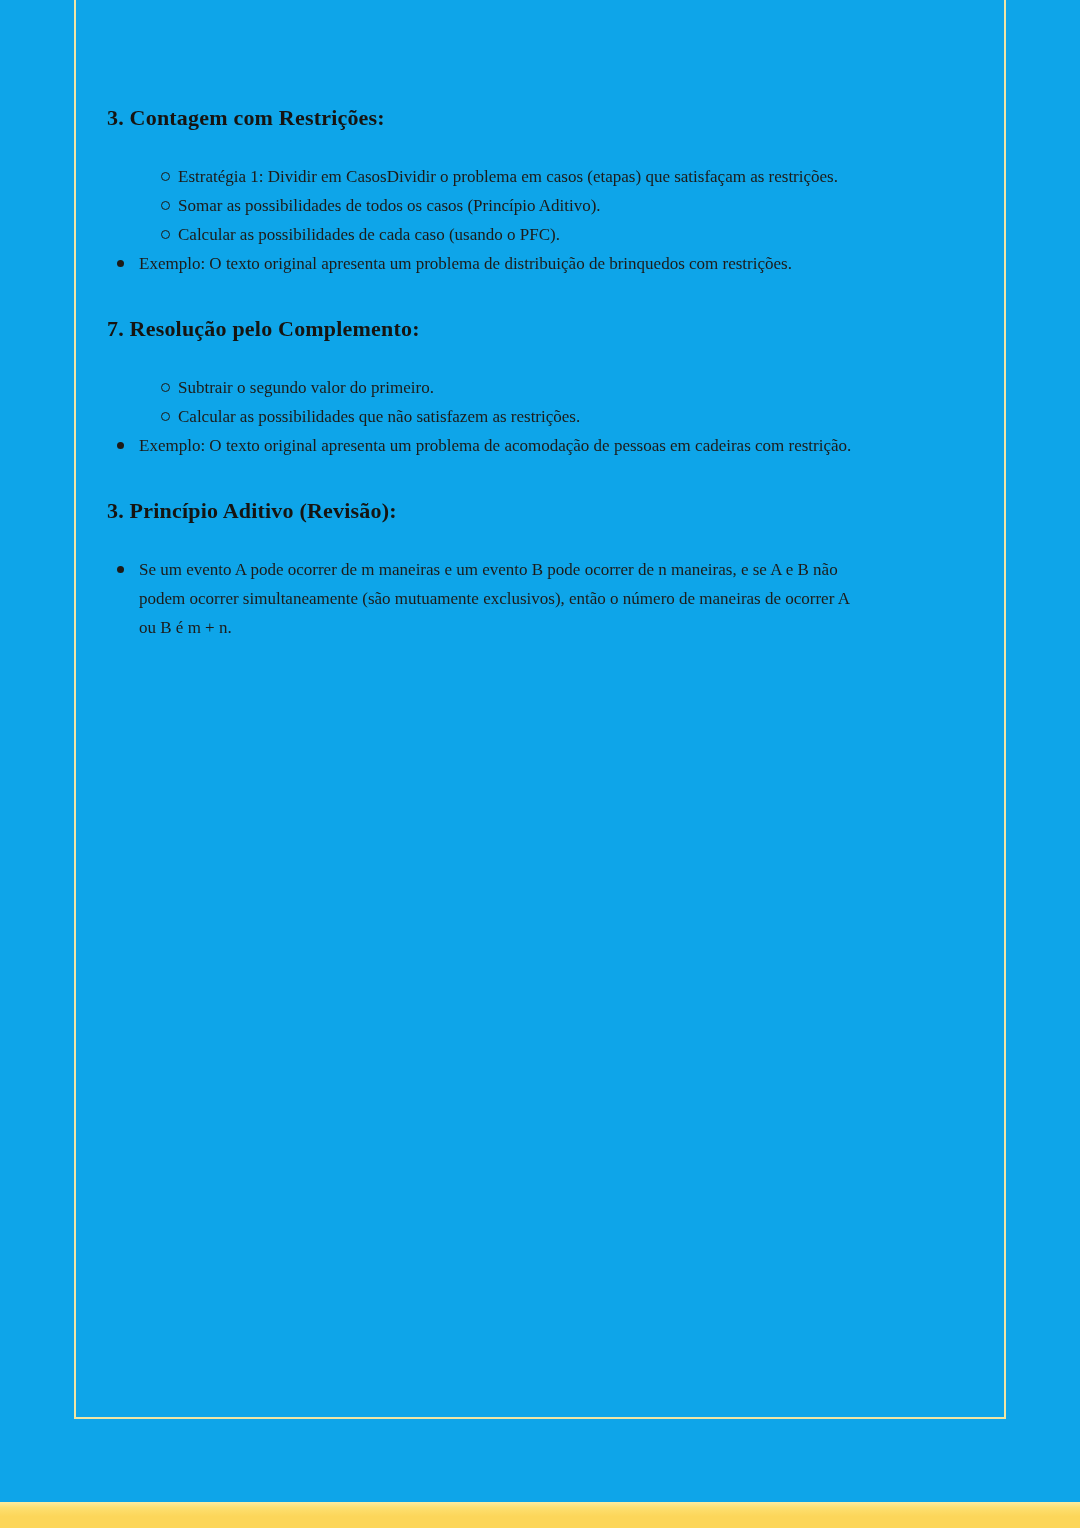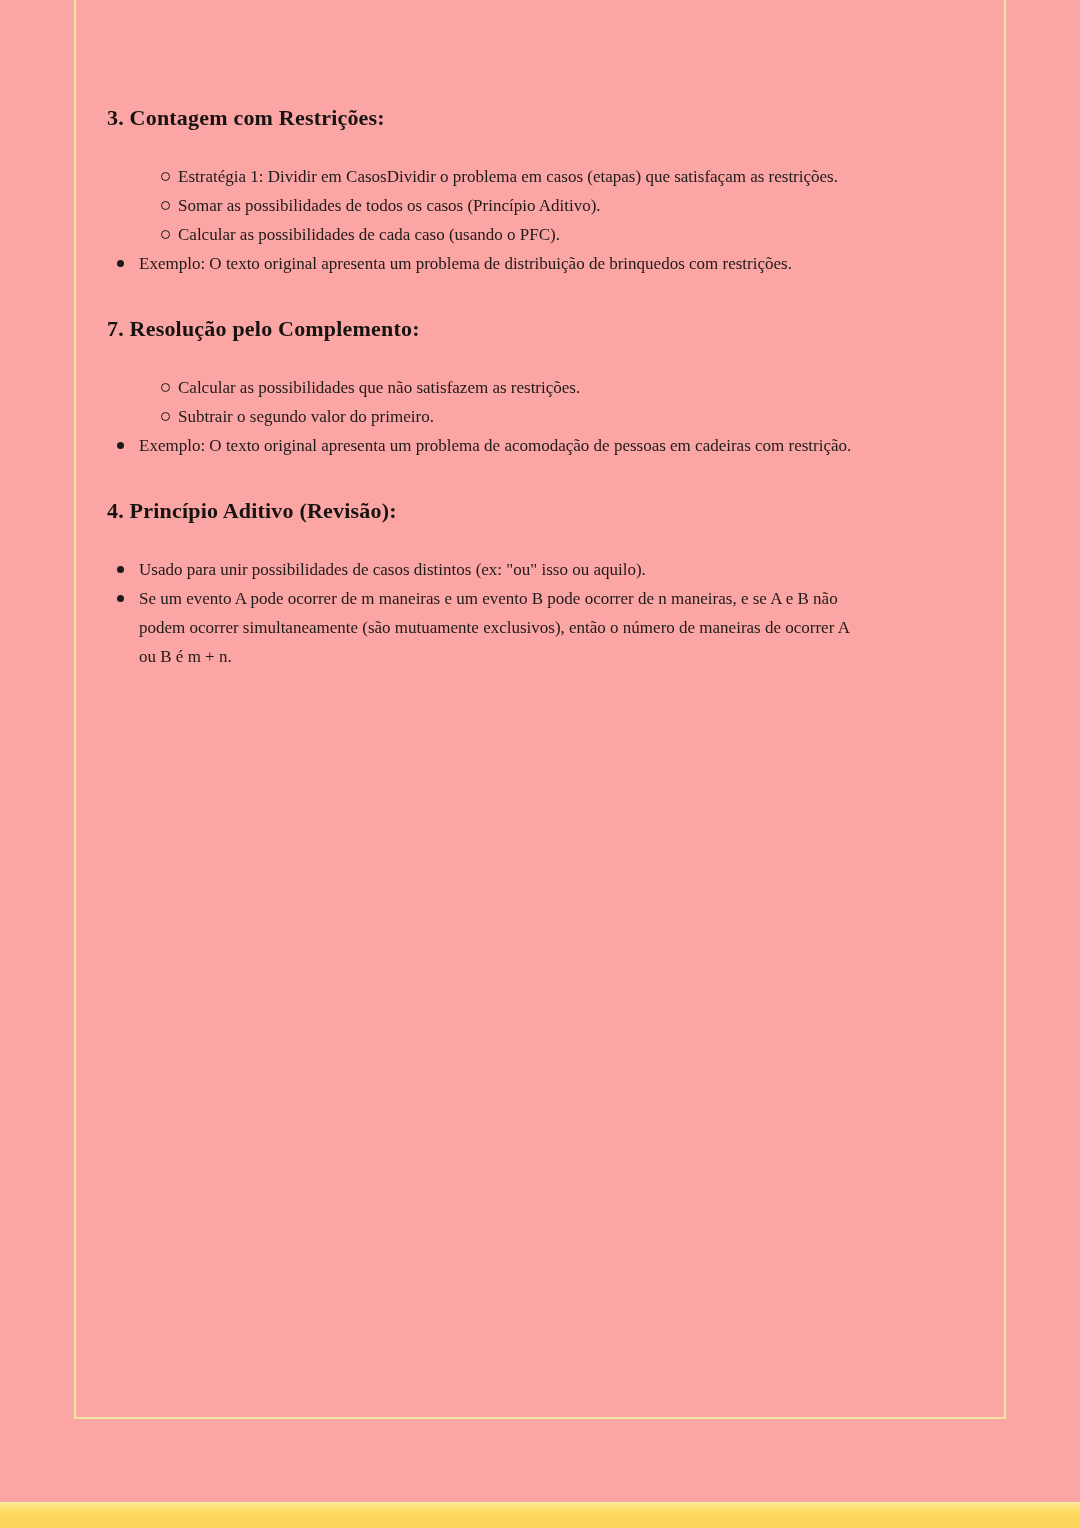--- a/index.html
+++ b/index.html
@@ -3,21 +3,21 @@
 <meta charset="utf-8">
 <style>
   * { margin:0; padding:0; box-sizing:content-box; }
   html,body { background:#ffffff; }
   body {
     width:1080px; height:1528px;
     position:relative; overflow:hidden;
     font-family:"Liberation Serif","DejaVu Serif",serif;
     color:#1d1b18;
   }
-  .page { position:absolute; inset:0; background:#fca5a5; }
+  .page { position:absolute; inset:0; background:#0ea5e9; }
 
   
   .frame {
     position:absolute;
     left:74px; top:-10px;
     width:928px; height:1425px;
     border:2px solid #f0e6a4;
   }
 
   
@@ -100,39 +100,35 @@
         <span class="marker disc"></span>
         <span class="txt">Exemplo: O texto original apresenta um problema de distribuição de brinquedos com restrições.</span>
       </div>
     </div>
 
     <h3 class="section-heading">7. Resolução pelo Complemento:</h3>
 
     <div class="list">
       <div class="li l2">
         <span class="marker circle"></span>
-        <span class="txt">Calcular as possibilidades que não satisfazem as restrições.</span>
+        <span class="txt">Subtrair o segundo valor do primeiro.</span>
       </div>
       <div class="li l2">
         <span class="marker circle"></span>
-        <span class="txt">Subtrair o segundo valor do primeiro.</span>
+        <span class="txt">Calcular as possibilidades que não satisfazem as restrições.</span>
       </div>
       <div class="li l1">
         <span class="marker disc"></span>
         <span class="txt">Exemplo: O texto original apresenta um problema de acomodação de pessoas em cadeiras com restrição.</span>
       </div>
     </div>
 
-    <h3 class="section-heading">4. Princípio Aditivo (Revisão):</h3>
+    <h3 class="section-heading">3. Princípio Aditivo (Revisão):</h3>
 
     <div class="list">
-      <div class="li l1">
-        <span class="marker disc"></span>
-        <span class="txt">Usado para unir possibilidades de casos distintos (ex: "ou" isso ou aquilo).</span>
-      </div>
       <div class="li l1">
         <span class="marker disc"></span>
         <span class="txt">Se um evento A pode ocorrer de m maneiras e um evento B pode ocorrer de n maneiras, e se A e B não podem ocorrer simultaneamente (são mutuamente exclusivos), então o número de maneiras de ocorrer A ou B é m + n.</span>
       </div>
     </div>
 
   </div>
 
   <div class="footer-bar"></div>
 

